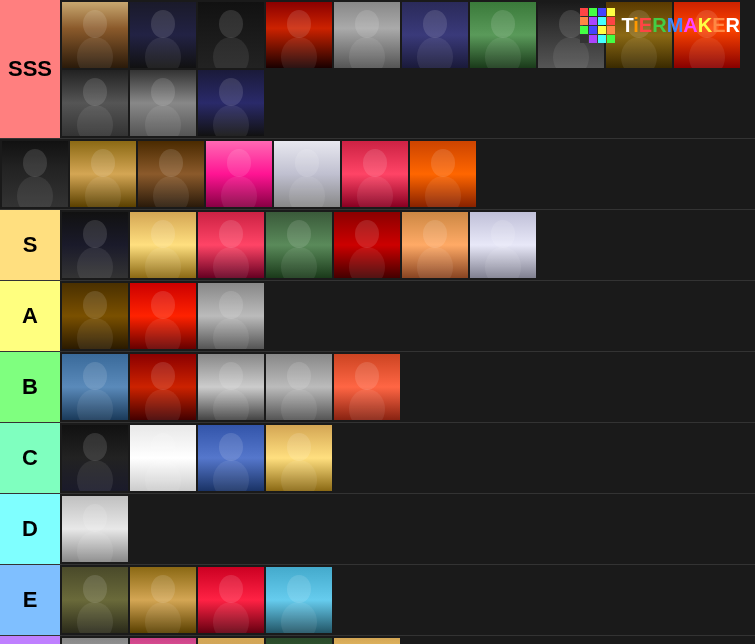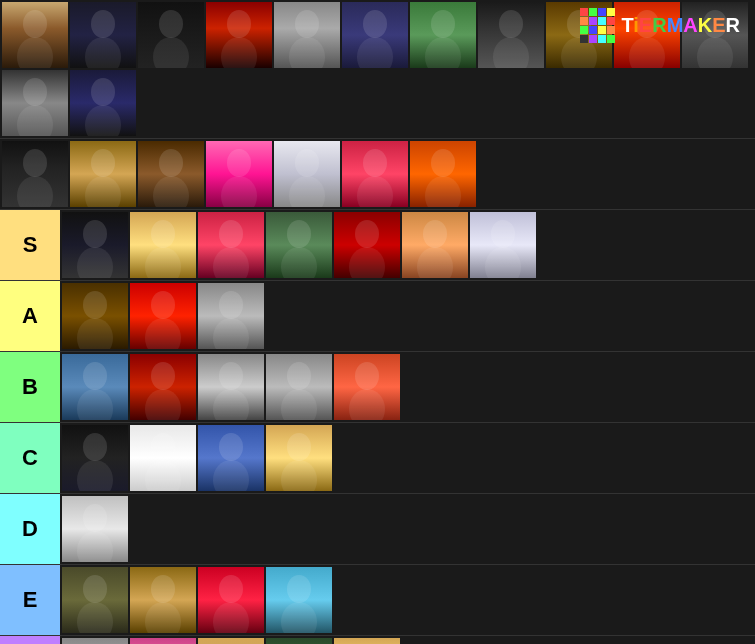--- a/index.html
+++ b/index.html
@@ -204,20 +204,21 @@
       <div class="ls ls-c"></div>
       <div class="ls ls-g"></div>
     </div>
     <div class="logo-text-area">
       <span class="lt-t">T</span><span class="lt-i">i</span><span class="lt-e">E</span><span class="lt-r">R</span><span class="lt-m">M</span><span class="lt-a">A</span><span class="lt-k">K</span><span class="lt-er2">E</span><span class="lt-t">R</span>
     </div>
   </div>
 
   <div class="tier-container" id="tier-container">
   <div class="tier-row">
+        <div class="tier-label" style="background: rgb(255, 127, 127);">SSS</div>
         <div class="tier-items">
           <div class="tier-item" title="Character SSS 1">
             <div class="char c1">
               <svg width="66" height="66" viewBox="0 0 66 66" xmlns="http://www.w3.org/2000/svg" style="opacity:0.3; position:absolute; top:0; left:0;">
       <ellipse cx="33" cy="22" rx="12" ry="14" fill="rgba(255,255,255,0.4)"></ellipse>
       <ellipse cx="33" cy="55" rx="18" ry="20" fill="rgba(255,255,255,0.25)"></ellipse>
     </svg>
             </div>
           </div>
           <div class="tier-item" title="Character SSS 2">

